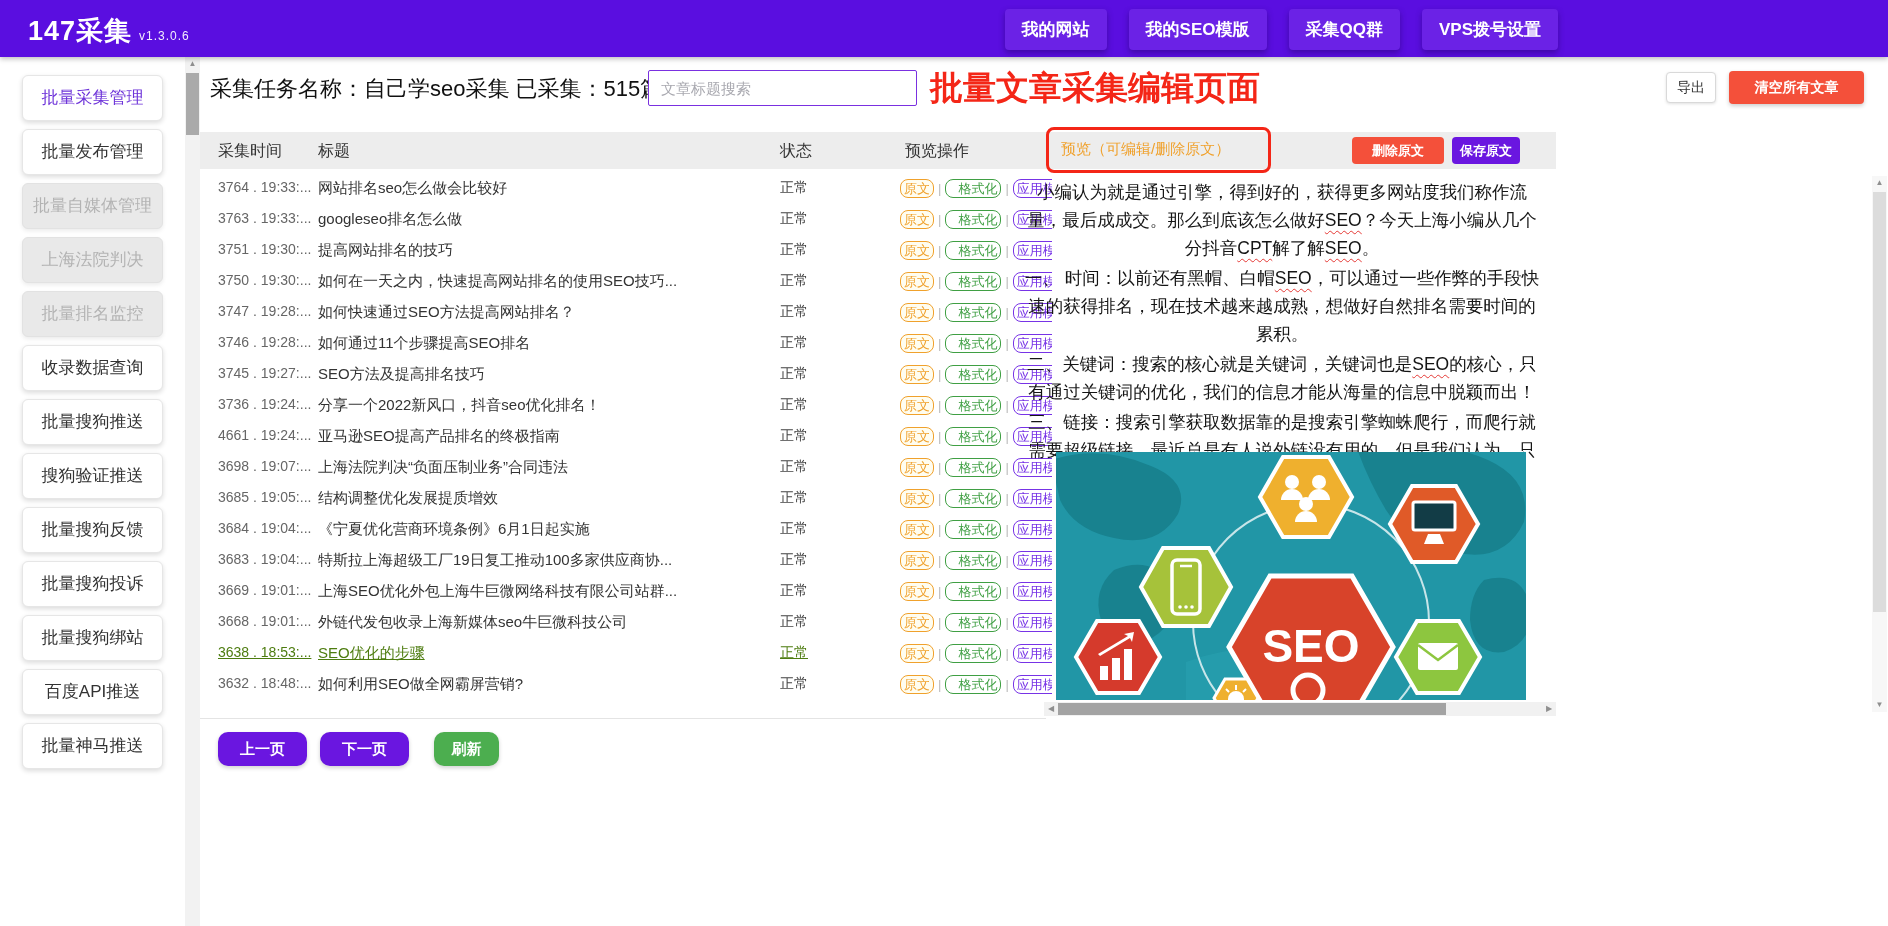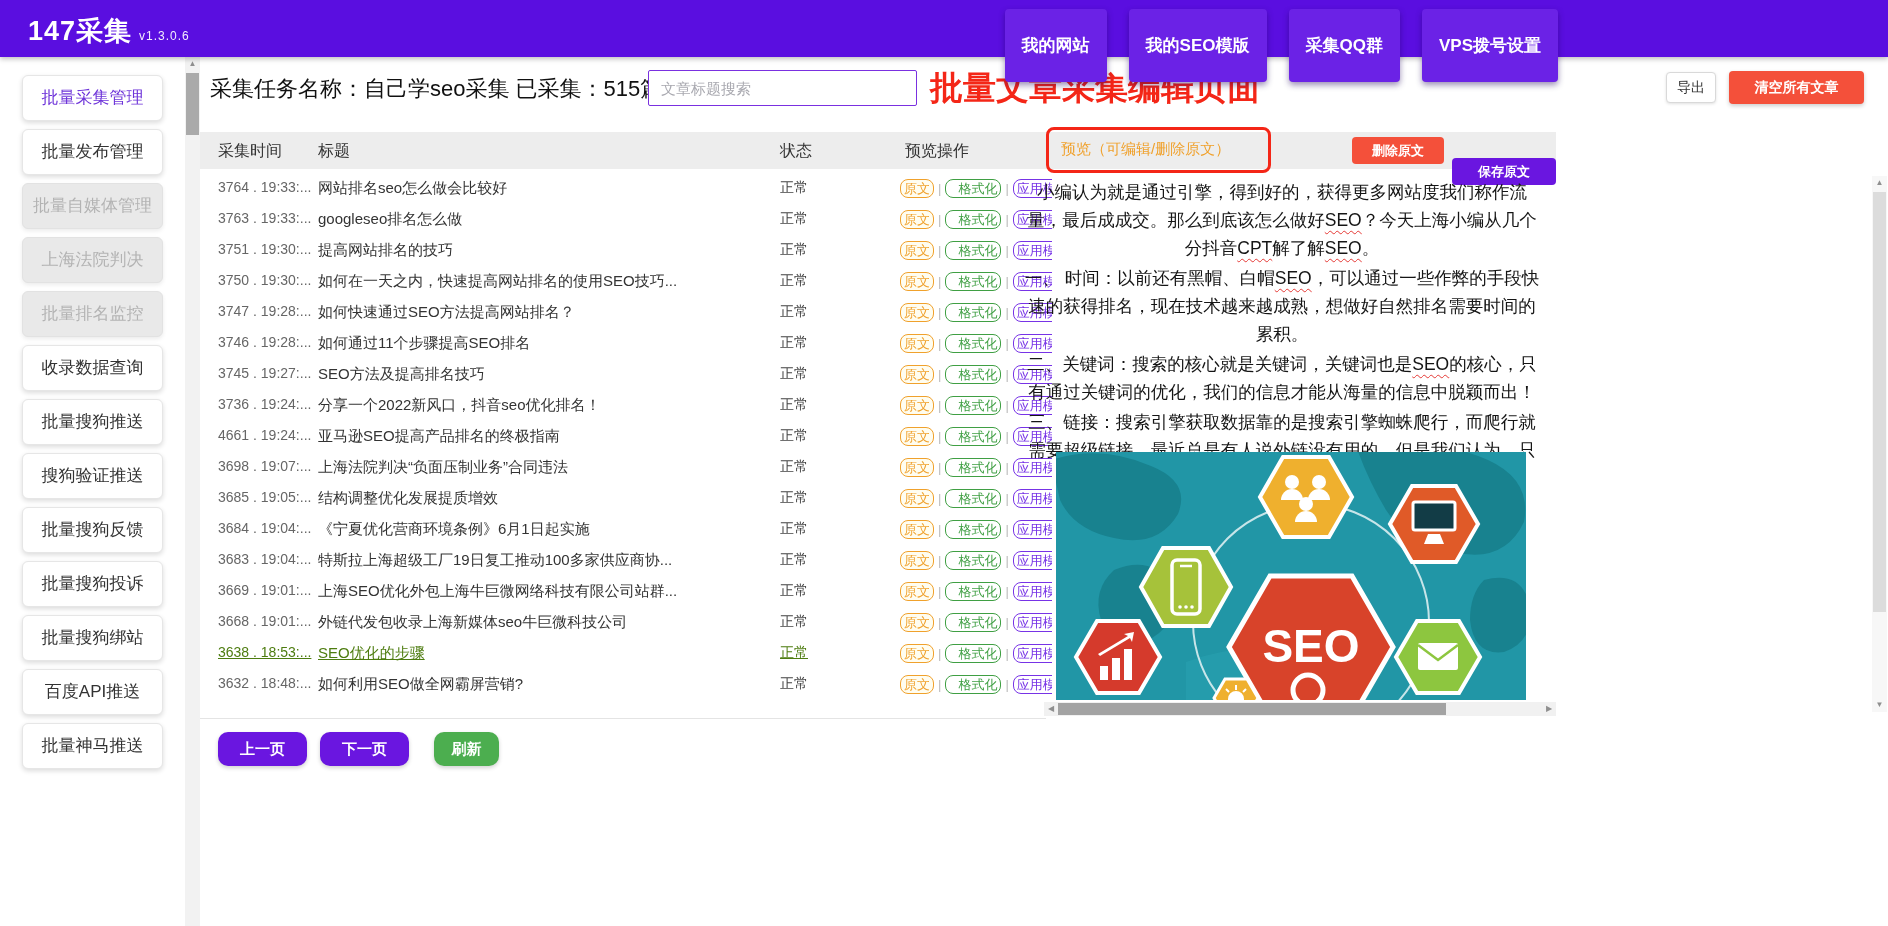--- a/index.html
+++ b/index.html
@@ -6,21 +6,21 @@
   html,body { background:#fff; }
   .app { position:relative; width:1888px; height:926px; overflow:hidden;
          font-family:"Liberation Sans","DejaVu Sans",sans-serif; background:#fff; color:#222; }
 
   
   .topbar { position:absolute; left:0; top:0; width:1888px; height:57px; background:#5a0ee0;
             box-shadow:0 2px 5px rgba(0,0,0,.25); z-index:30; }
   .logo { position:absolute; left:28px; top:13px; color:#fff; font-size:27px; font-weight:bold; letter-spacing:1px; }
   .logo .ver { font-size:12px; font-weight:normal; margin-left:7px; opacity:.92; }
   .topnav { position:absolute; right:330px; top:9px; display:flex; gap:22px; }
-  .topnav .navbtn { background:#6b22e6; color:#fff; font-size:17px; font-weight:bold; padding:25px 17px;
+  .topnav .navbtn { background:#6b22e6; color:#fff; font-size:17px; font-weight:bold; padding:9px 17px;
             border:none; border-radius:4px; box-shadow:0 3px 6px rgba(30,0,90,.45); cursor:pointer; white-space:nowrap; }
 
   
   .sidebar { position:absolute; left:0; top:57px; width:185px; height:869px; background:#fff; }
   .sidebtn { display:block; width:141px; height:46px; margin:8px auto 0; background:#fff; border:1px solid #e6e6e6;
              border-radius:6px; box-shadow:0 2px 5px rgba(0,0,0,.14); font-size:17px; color:#333;
              text-align:center; line-height:44px; cursor:pointer;
              font-family:"Liberation Sans","DejaVu Sans",sans-serif; }
   .sidebtn:first-child { margin-top:18px; }
   .sidebtn.active { color:#6e34d9; }
@@ -71,21 +71,21 @@
             border-radius:10px; box-shadow:0 2px 4px rgba(0,0,0,.18); }
   .prev-btn { left:218px; width:89px; background:#6a16e0; }
   .next-btn { left:320px; width:89px; background:#6a16e0; }
   .refresh-btn { left:422px; width:65px; background:#4cae4f;margin-left:12px; }
 
   
   .preview-box-annot { position:absolute; left:1046px; top:127px; width:225px; height:46px;
                        border:3px solid #f42617; border-radius:8px; z-index:5; }
   .preview-label { position:absolute; left:12px; top:10px; font-size:15px; color:#f0a12c; white-space:nowrap; }
   .del-btn  { position:absolute; left:1352px; top:137px; width:92px; height:27px; background:#f4503a; color:#fff; font-size:13px; font-weight:bold; }
-  .save-btn { position:absolute; left:1452px; top:137px; width:104px; height:27px; background:#6a16e0; color:#fff; font-size:13px; font-weight:bold;margin-top:21px; }
+  .save-btn { position:absolute; left:1452px; top:137px; width:68px; height:27px; background:#6a16e0; color:#fff; font-size:13px; font-weight:bold; }
 
   .preview-text { position:absolute; left:1022px; top:178px; width:520px; text-align:center;
                   font-size:17.5px; line-height:28px; color:#151515; }
   .preview-text p { margin:0 0 2px 0; }
   .spell { text-decoration:underline; text-decoration-style:wavy; text-decoration-color:#e53935;
            text-decoration-thickness:1px; text-underline-offset:4px; }
 
   .seo-image { position:absolute; left:1056px; top:452px; width:470px; height:248px; overflow:hidden; }
 
   

